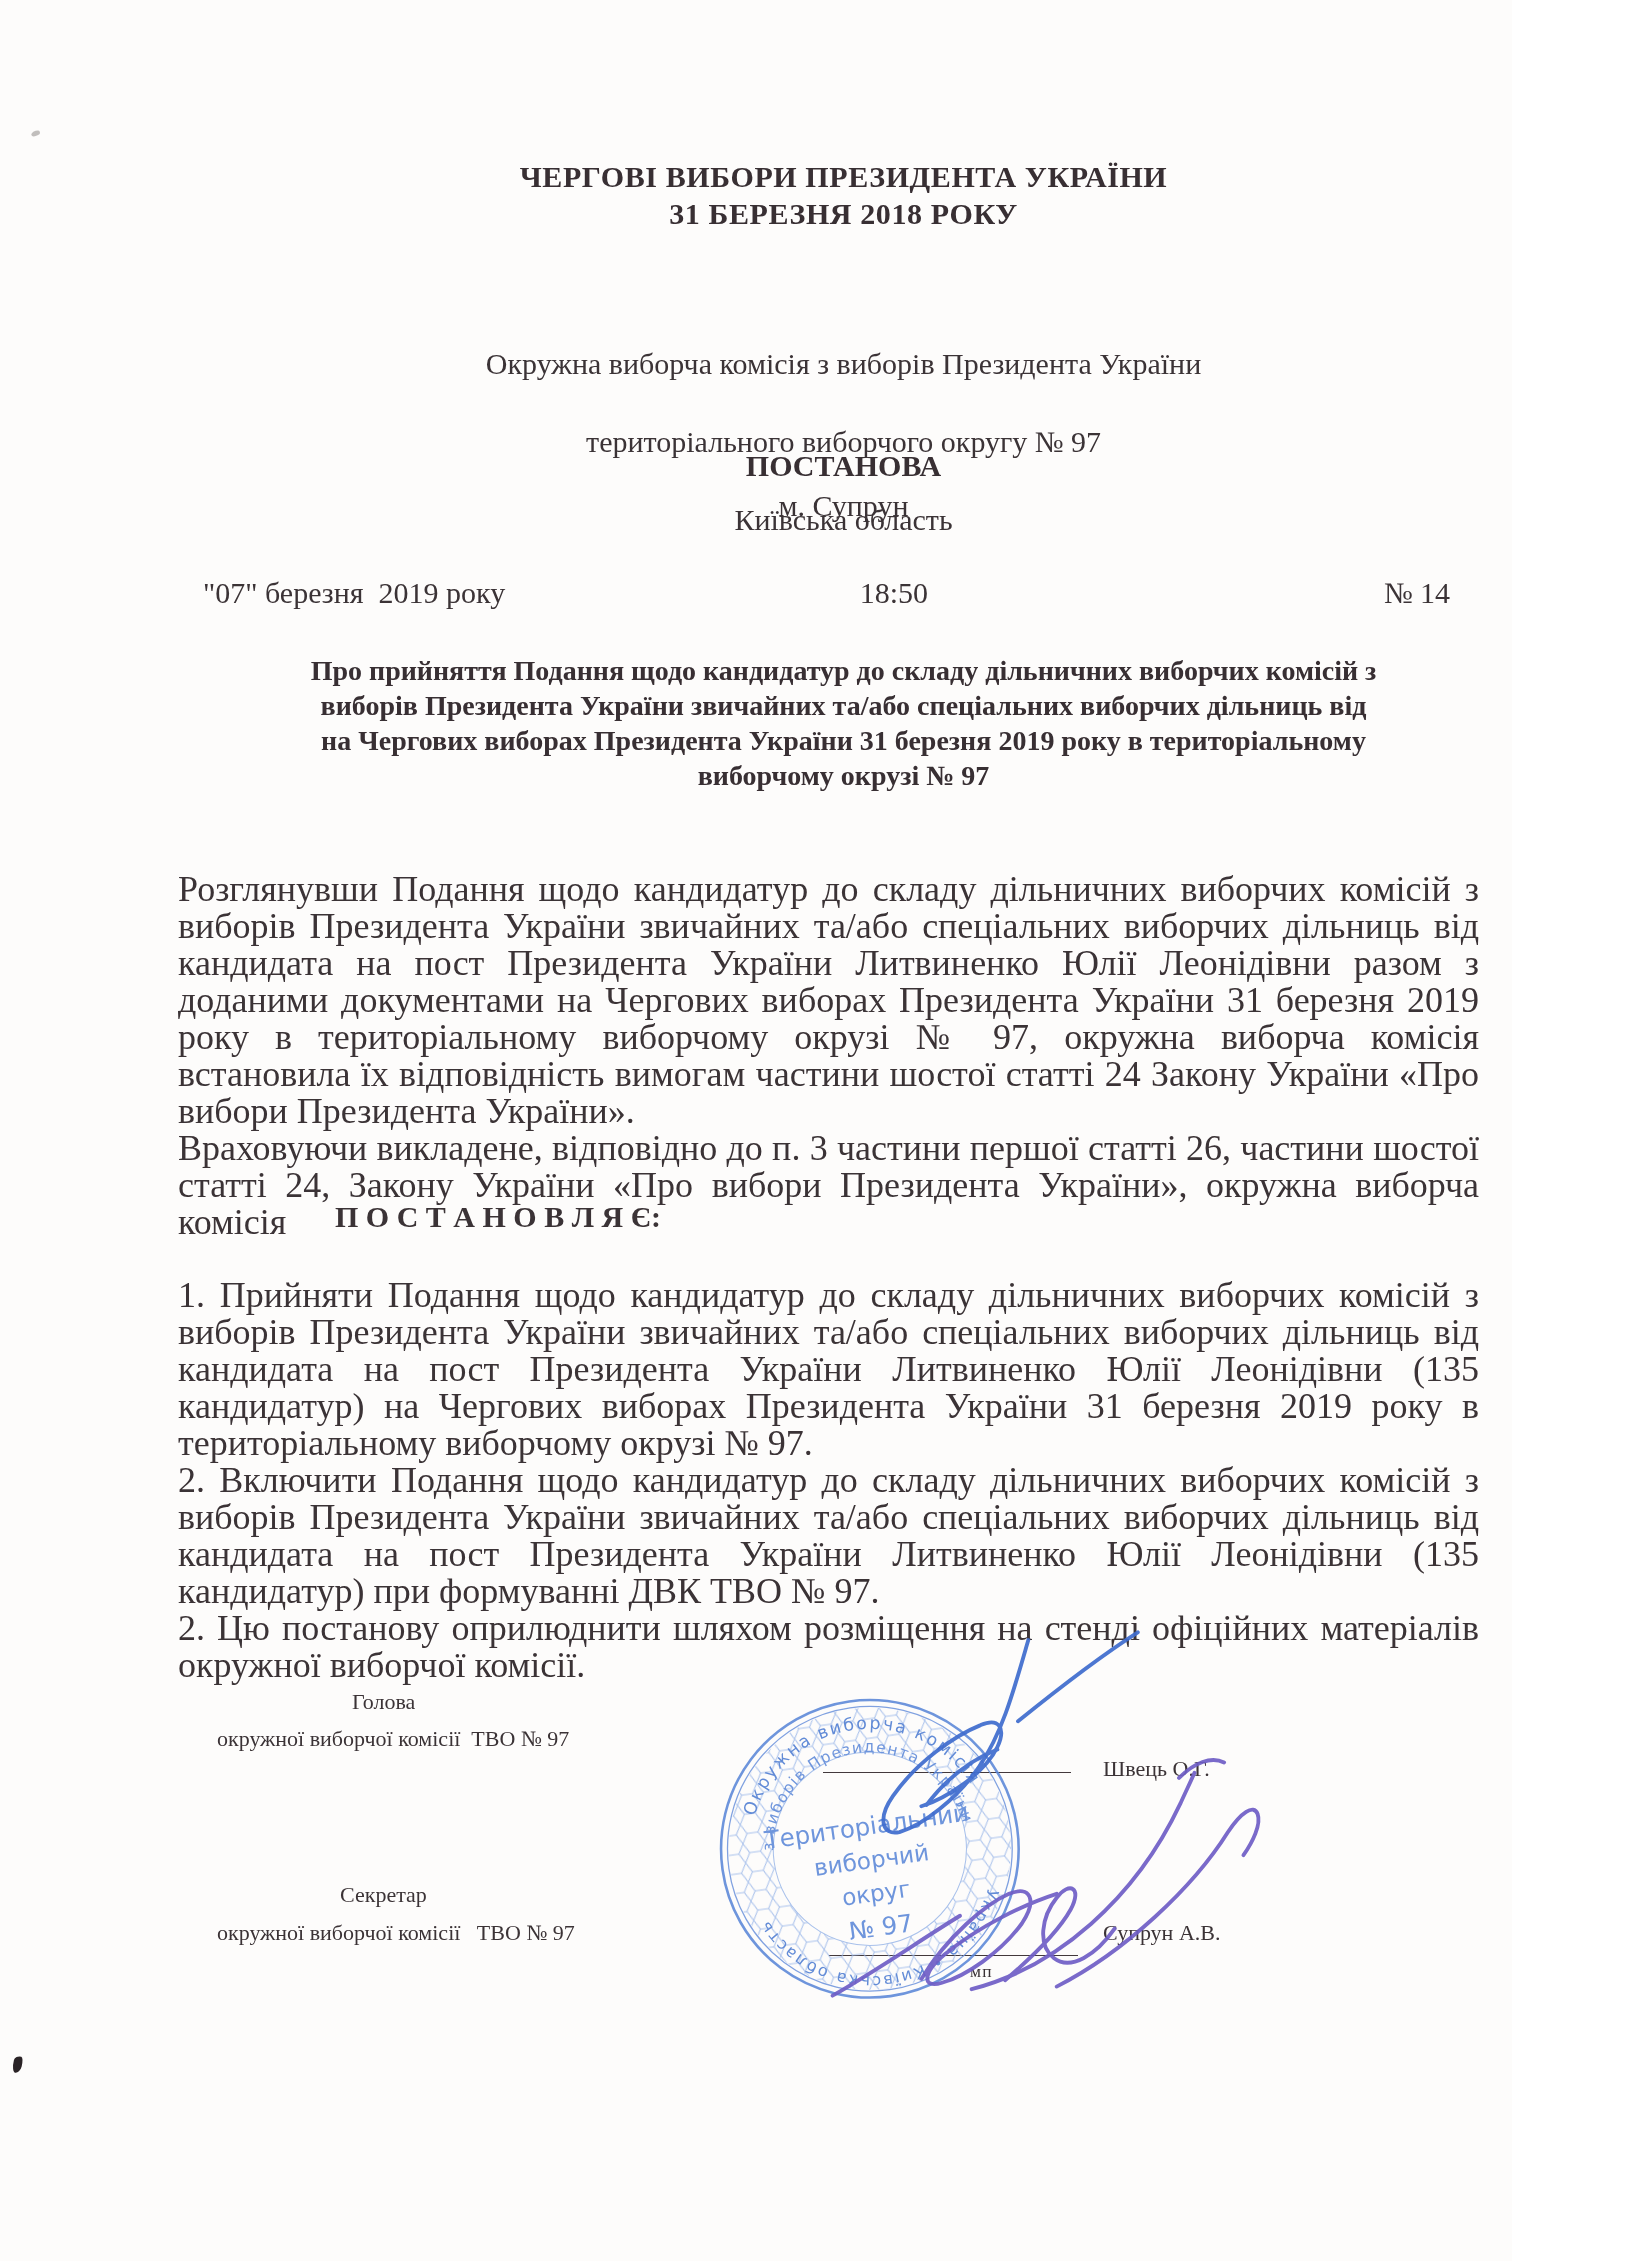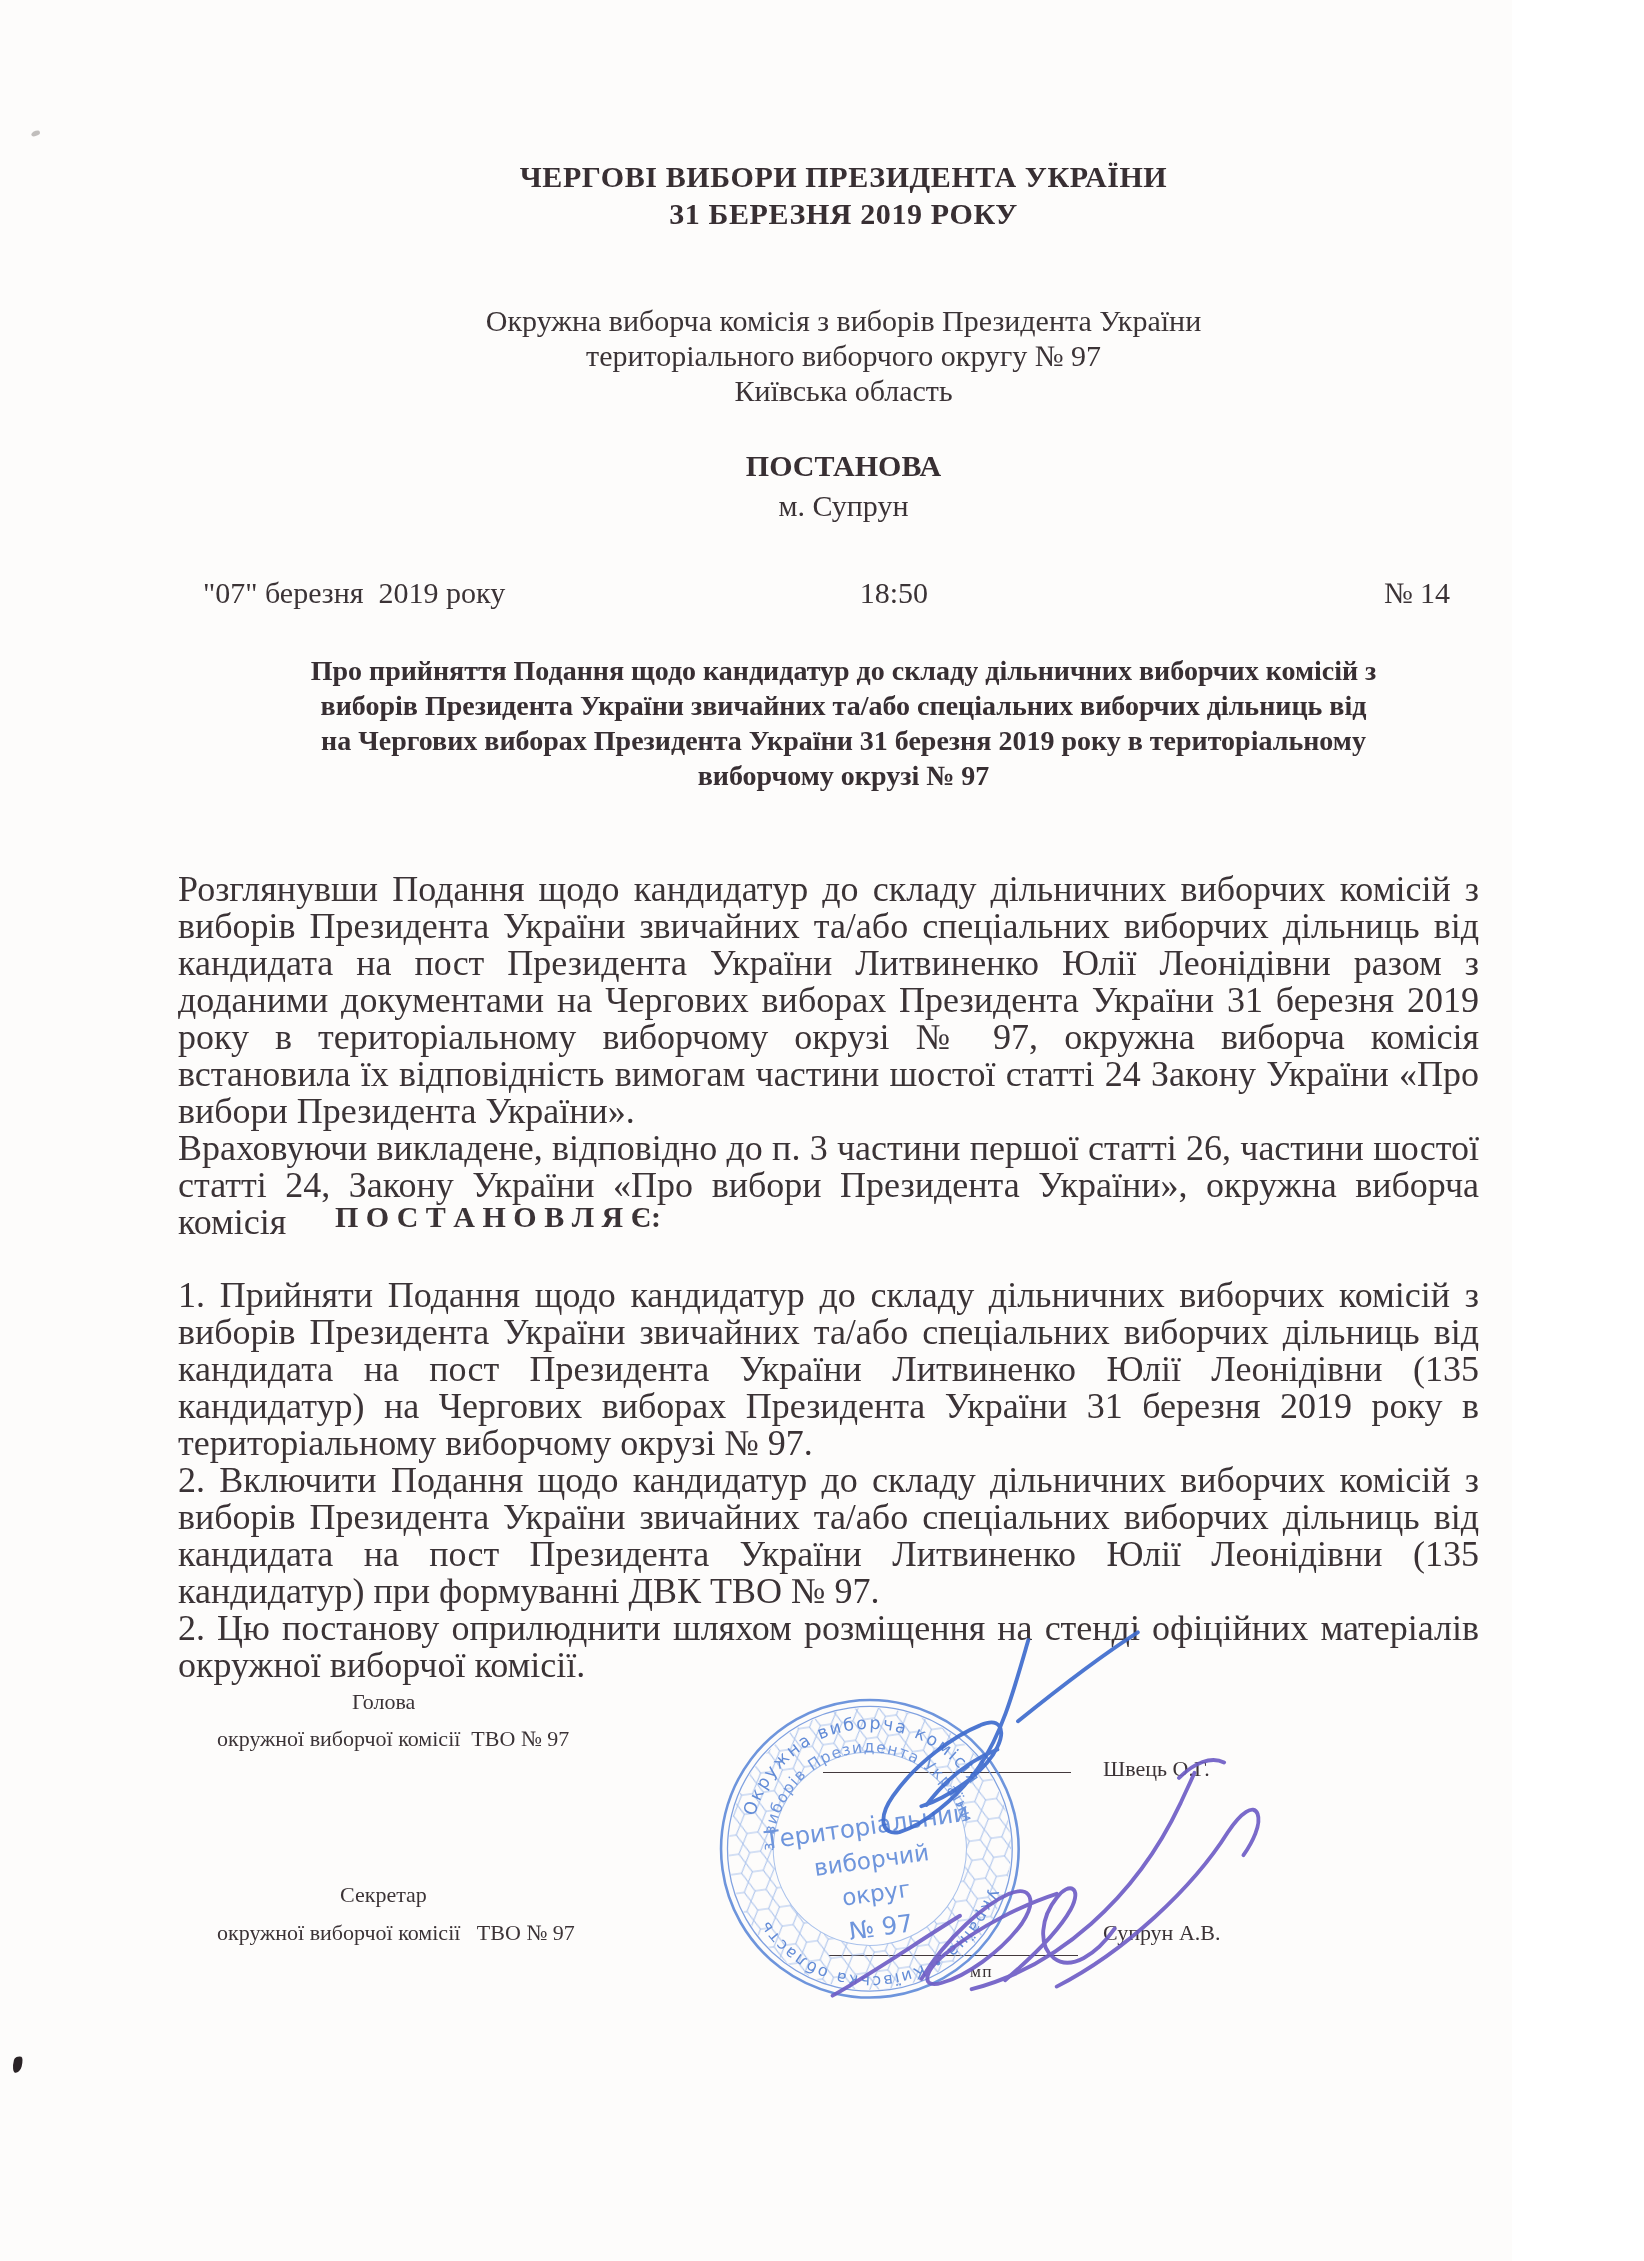--- a/index.html
+++ b/index.html
@@ -11,21 +11,21 @@
     font-family:"Liberation Serif","DejaVu Serif",serif;
     color:#3b3336;
   }
   .abs{position:absolute;}
   .line{white-space:pre;font-size:30px;line-height:35px;}
   .center-box{left:193px;width:1301px;text-align:center;}
   .bold{font-weight:bold;}
   .title-block{top:158px;letter-spacing:0.6px;color:#382f33;}
   .title-block div{line-height:37px;font-size:30px;white-space:pre;}
   .org-block{top:303px;}
-  .org-block div{line-height:35px;font-size:30px;white-space:pre;}
+  .org-block div{line-height:35px;font-size:30px;white-space:pre;margin-top:43px;}
   .doc-type{top:448px;color:#382f33;}
   .doc-place{top:488px;}
   .meta-date{left:203px;top:575px;}
   .meta-time{left:799px;top:575px;width:129px;text-align:right;}
   .meta-number{left:1384px;top:575px;}
   .subject-block{top:653px;color:#382f33;}
   .subject-block div{line-height:35px;font-size:28px;font-weight:bold;white-space:pre;}
   .body-block{left:178px;width:1301px;text-align:justify;font-size:36px;line-height:37px;}
   .body-text{top:871px;}
   .body-block p{margin:0;padding:0;}
@@ -43,21 +43,21 @@
 </head>
 <body>
 
 <div class="page">
 
   <div class="artifact smudge-1"></div>
   <div class="artifact blot-1"></div>
 
   <div class="abs center-box title-block bold">
     <div>ЧЕРГОВІ ВИБОРИ ПРЕЗИДЕНТА УКРАЇНИ</div>
-    <div>31 БЕРЕЗНЯ 2019 РОКУ</div>
+    <div>31 БЕРЕЗНЯ 2018 РОКУ</div>
   </div>
 
   <div class="abs center-box org-block">
     <div>Окружна виборча комісія з виборів Президента України</div>
     <div>територіального виборчого округу № 97</div>
     <div>Київська область</div>
   </div>
 
   <div class="abs center-box line bold doc-type">ПОСТАНОВА</div>
   <div class="abs center-box line doc-place">м. Супрун</div>

